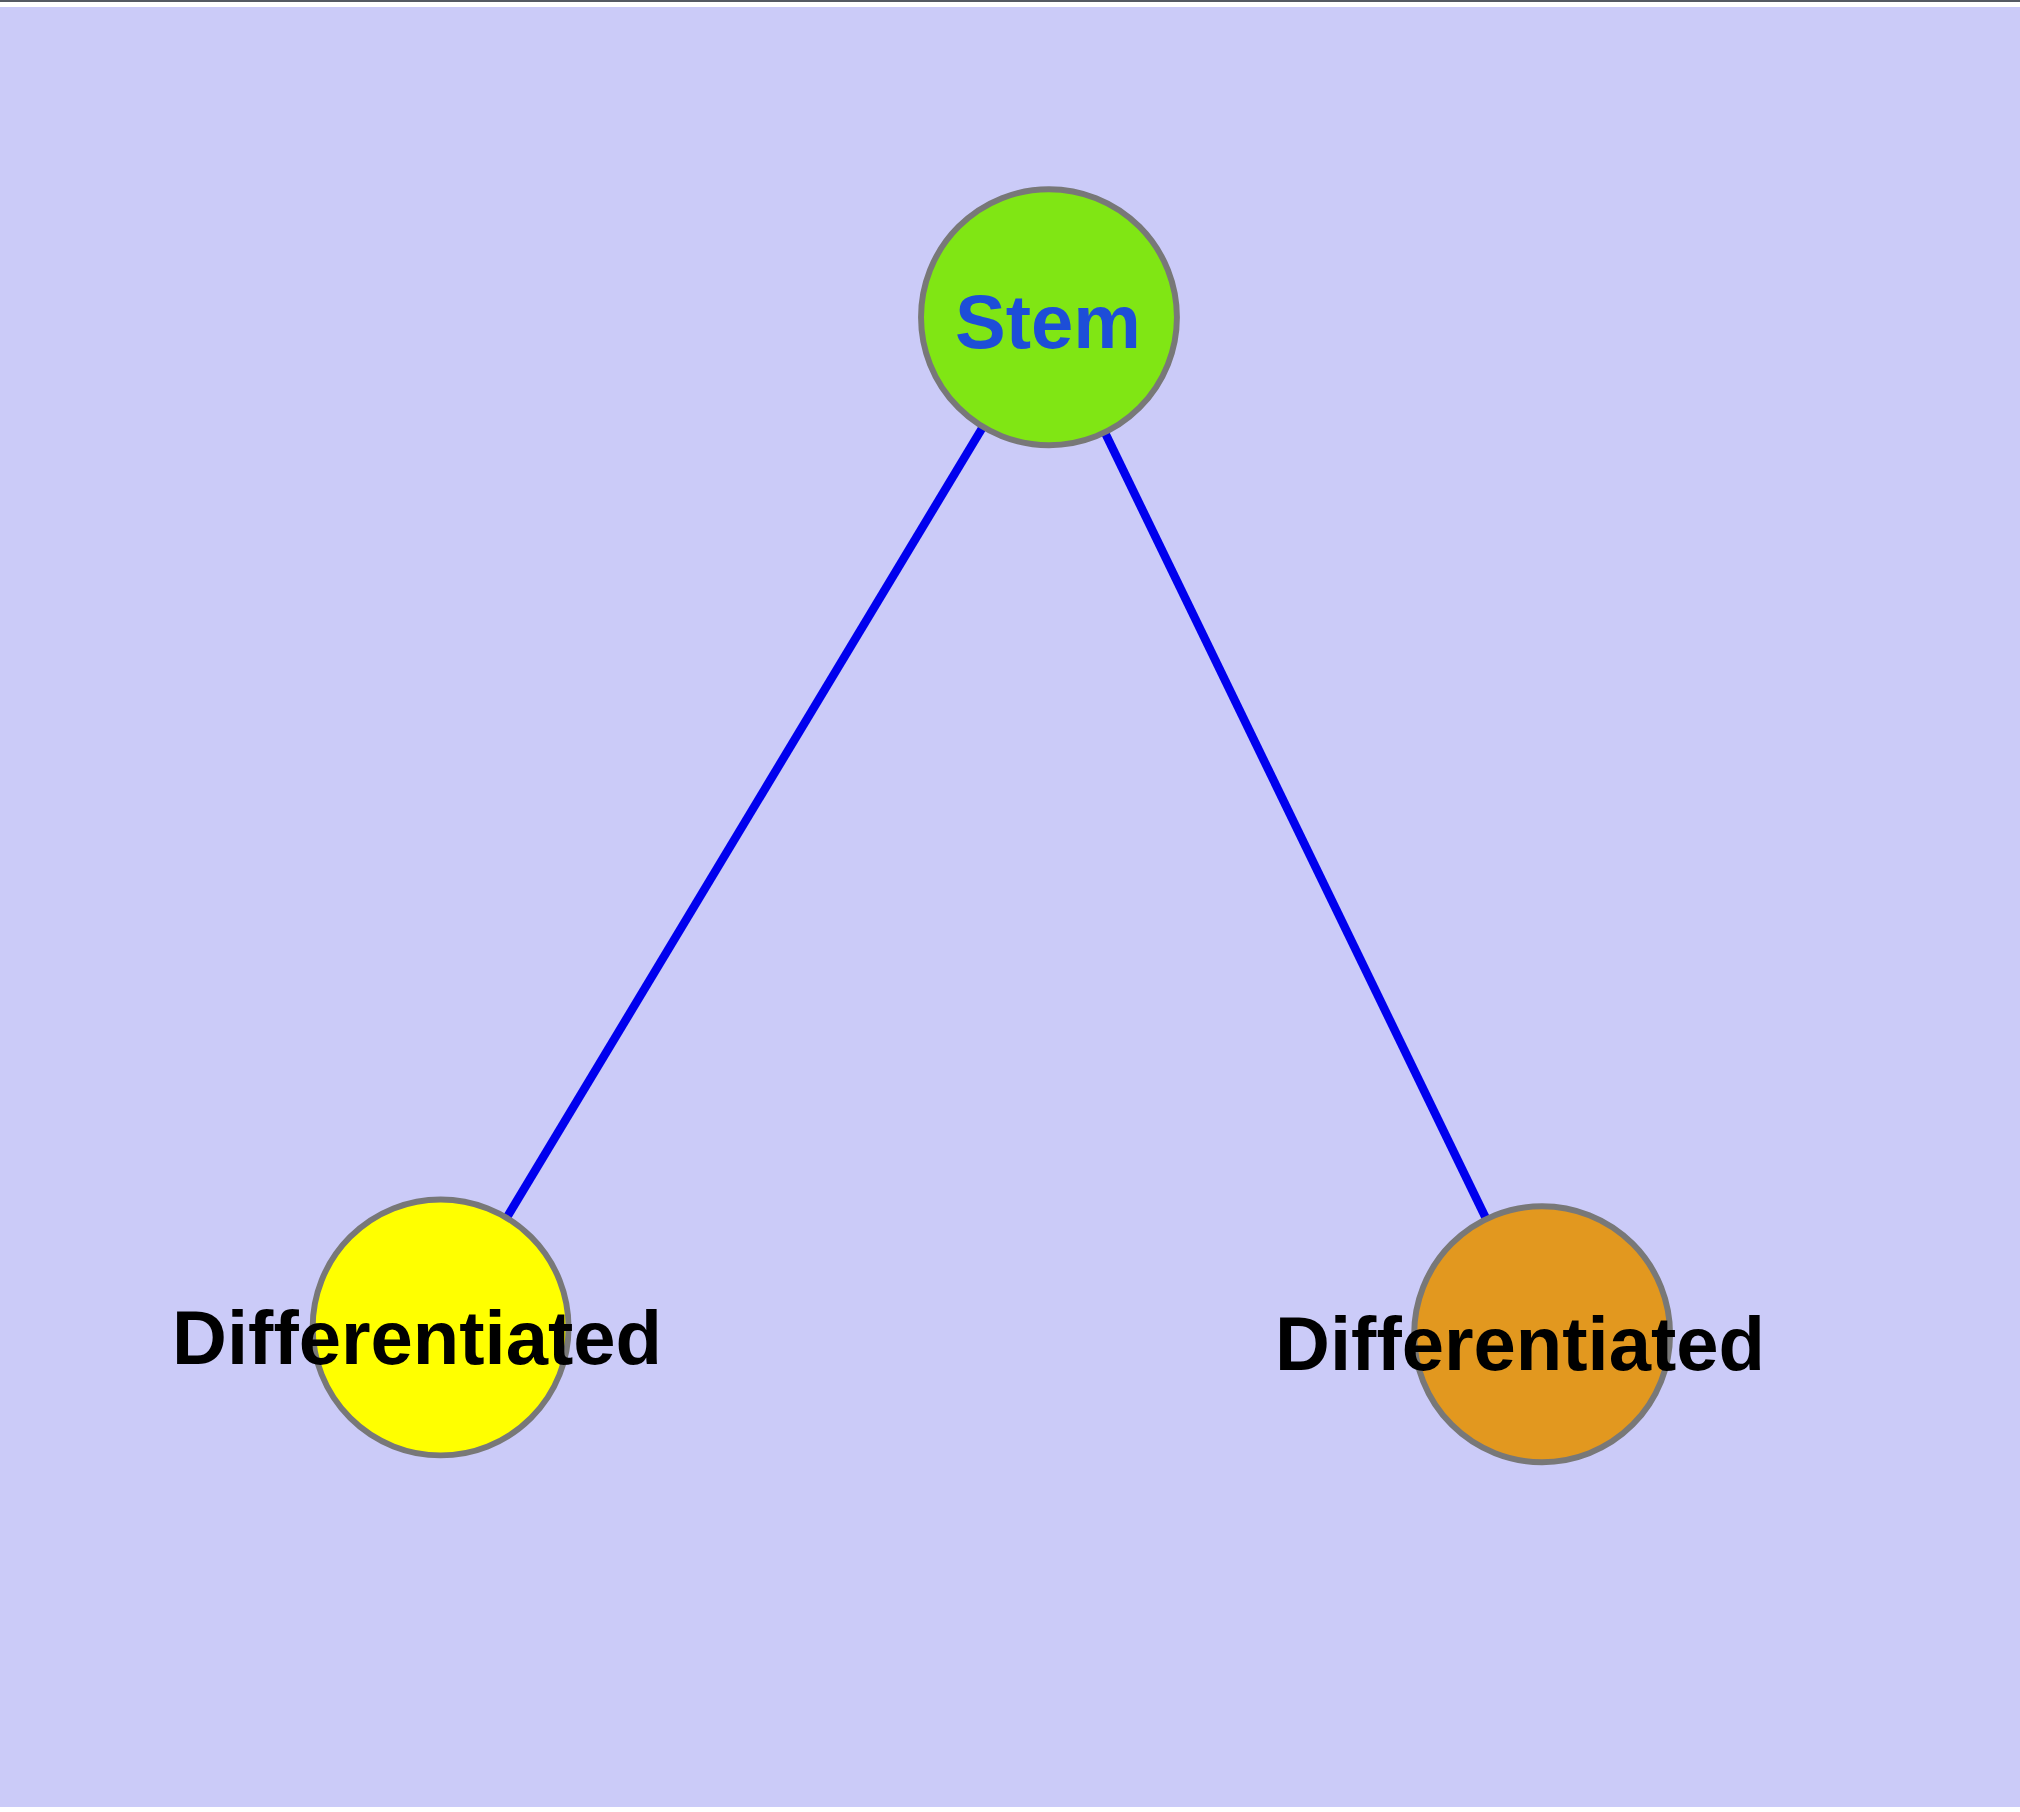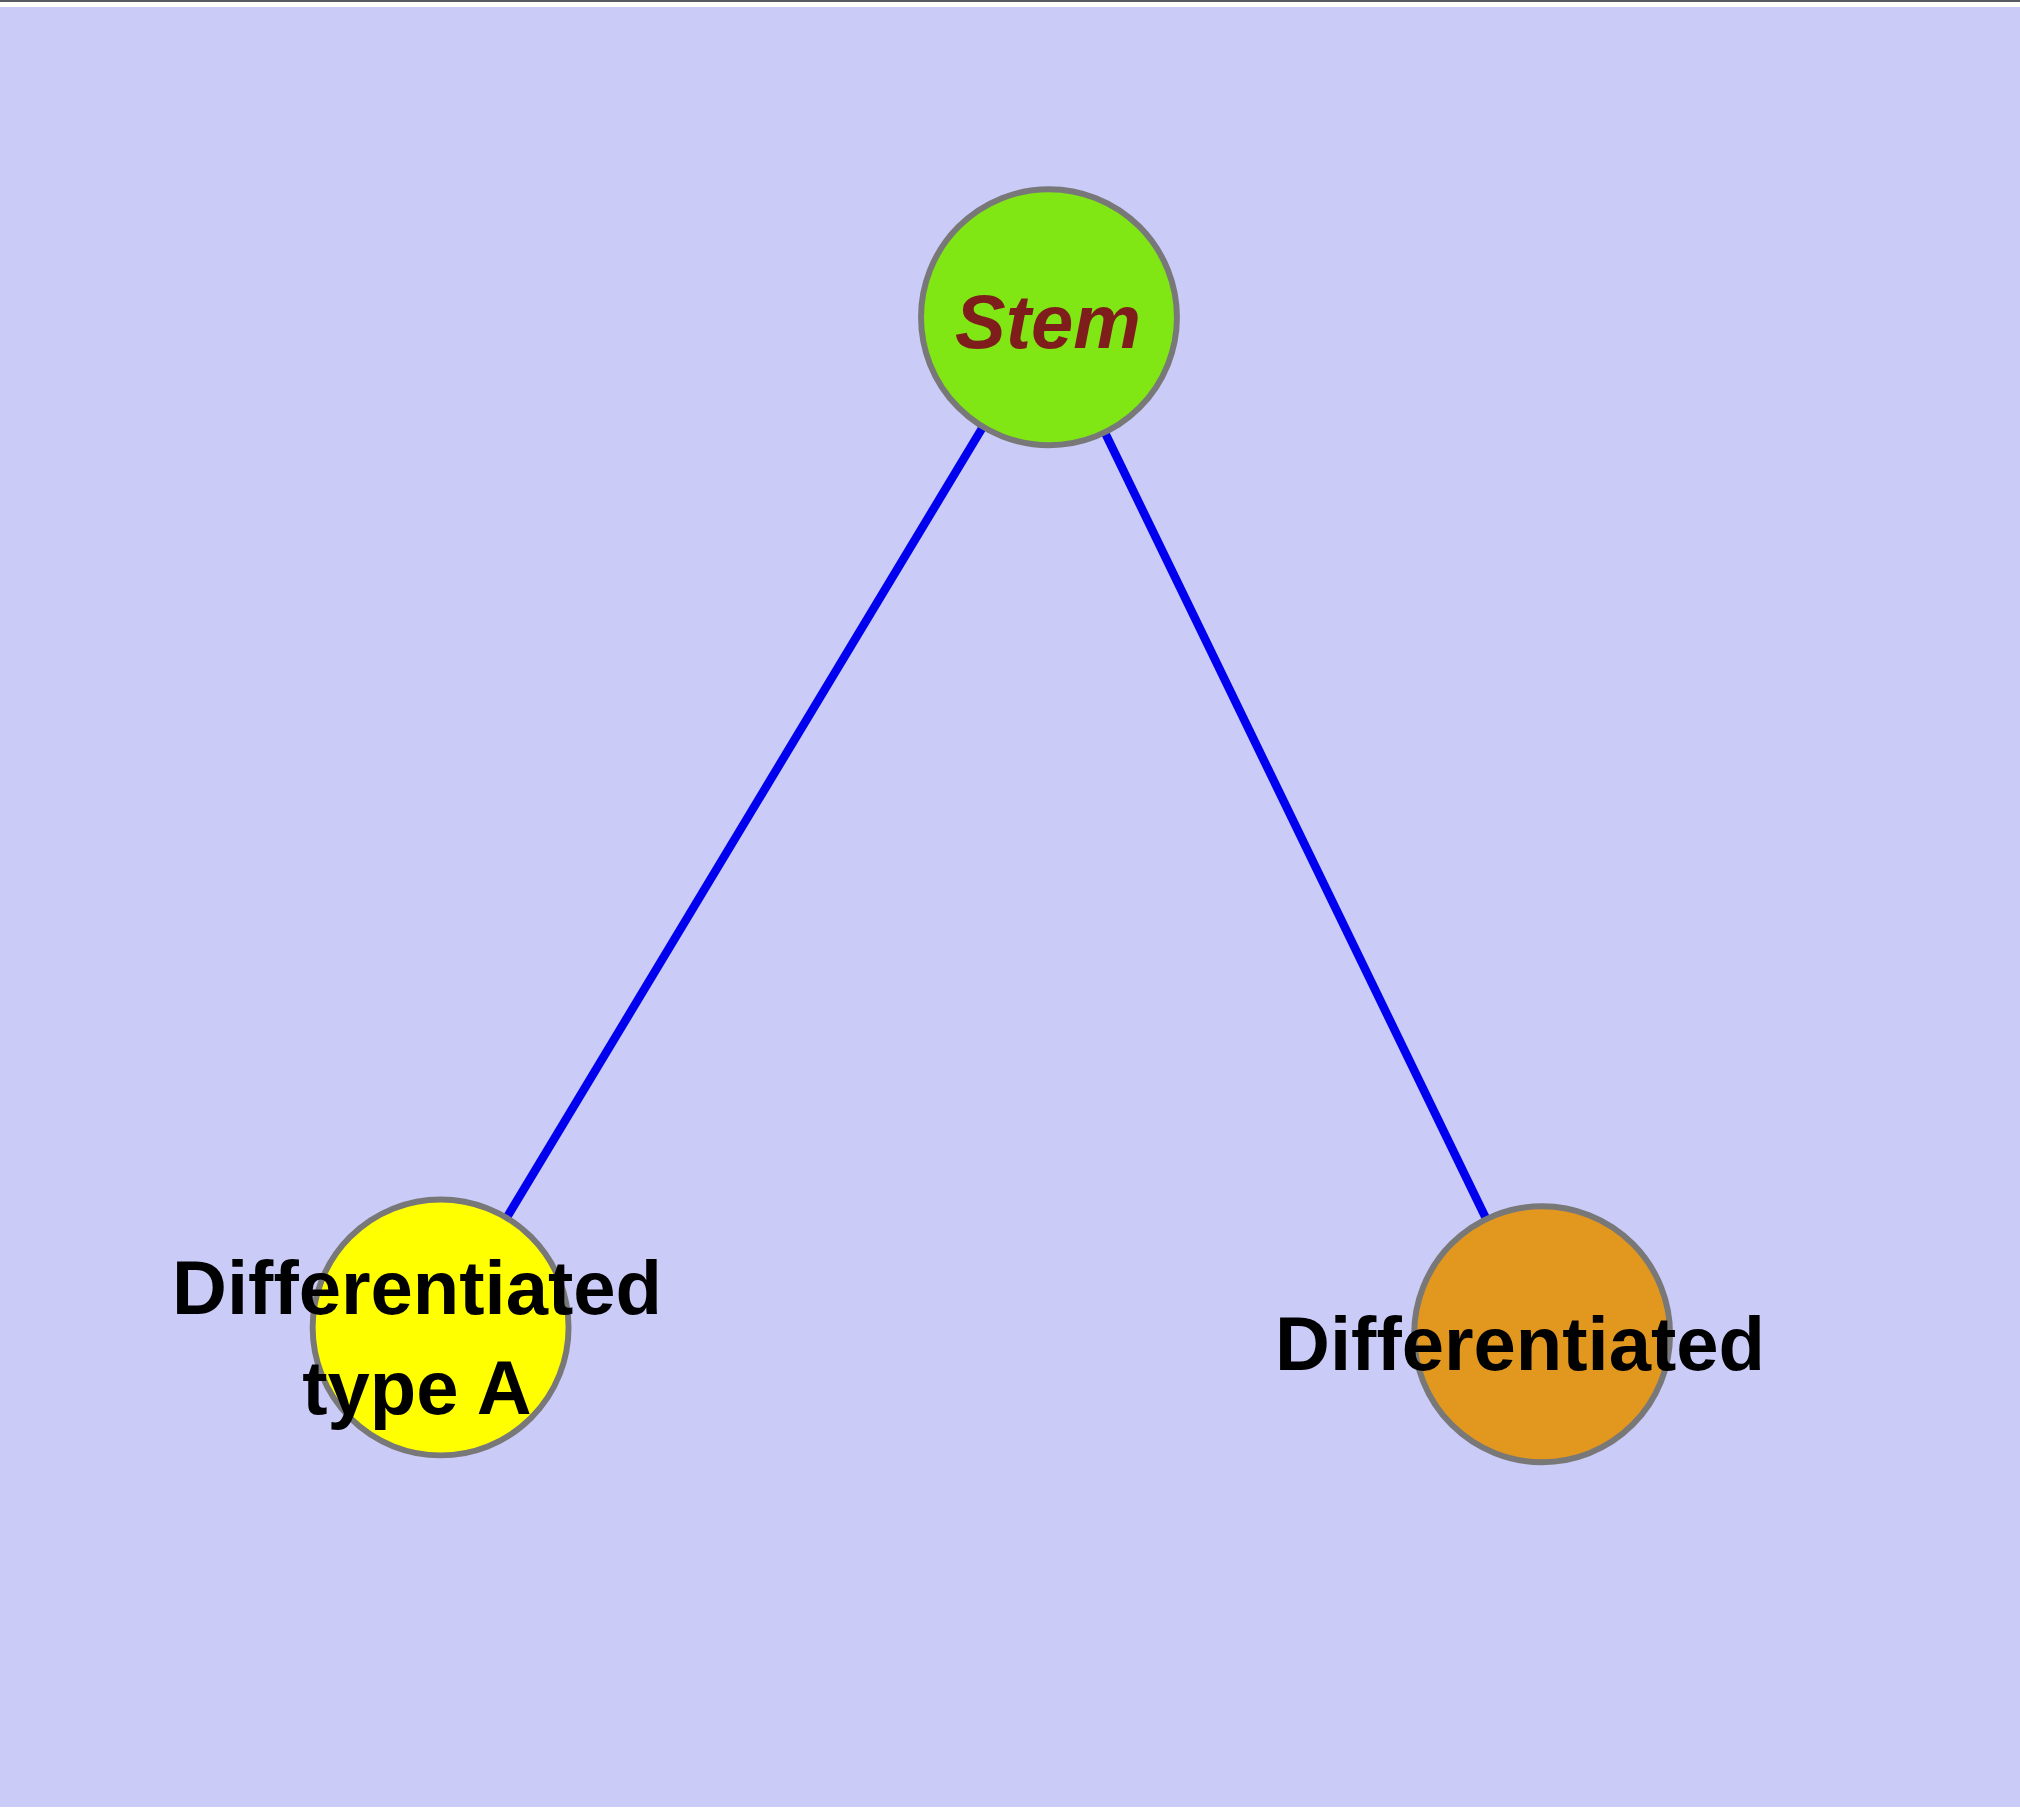--- a/index.html
+++ b/index.html
@@ -69,27 +69,26 @@
     <svg class="graph-svg" viewBox="0 0 2384 2124" preserveAspectRatio="none">
 
       <line class="edge-line" x1="1238" y1="366" x2="520" y2="1558" stroke="#0000EE"></line>
       <line class="edge-line" x1="1238" y1="366" x2="1820" y2="1566" stroke="#0000EE"></line>
 
       <circle class="node-circle" cx="1238" cy="366" r="151" fill="#80E614" stroke="#787878"></circle>
       <circle class="node-circle" cx="520" cy="1558" r="151" fill="#FFFF00" stroke="#787878"></circle>
       <circle class="node-circle" cx="1820" cy="1566" r="151" fill="#E2981F" stroke="#787878"></circle>
     </svg>
 
-    <div class="node-label" style="left: 1048px; top: 315px; color: #7f1d1d; font-style: italic;">
+    <div class="node-label" style="left: 1048px; top: 315px; color: #1d4ed8;">
       <div>Stem</div>
     </div>
 
     <div class="node-label" style="left: 417px; top: 1331px; color: rgb(0, 0, 0);">
       <div>Differentiated</div>
-      <div>type A</div>
     </div>
 
     <div class="node-label" style="left: 1520px; top: 1337px; color: rgb(0, 0, 0);">
       <div>Differentiated</div>
     </div>
 
   </div>
 </div>
 
 

